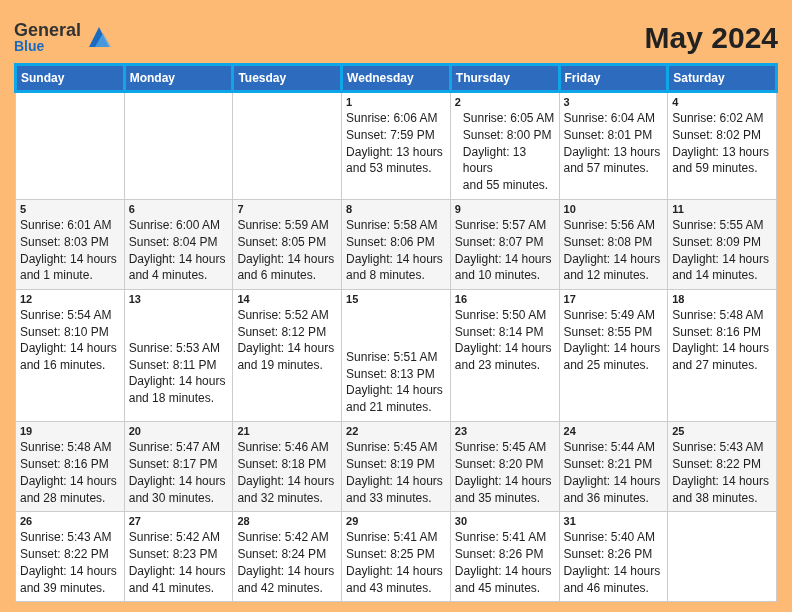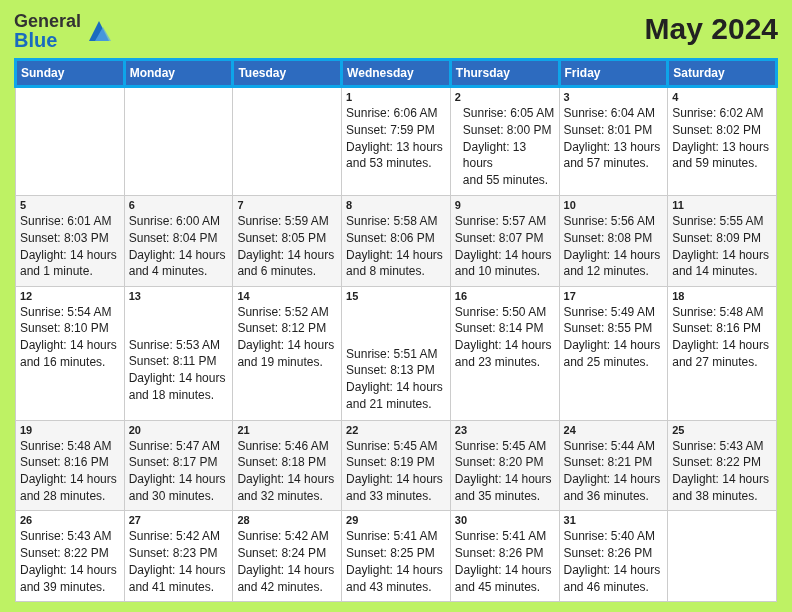--- a/index.html
+++ b/index.html
@@ -6,24 +6,24 @@
     body {
       font-family: Arial, sans-serif;
       background: #fff;
       width: 792px;
       height: 612px;
       overflow: hidden;
     }
     .page {
       width: 792px;
       height: 612px;
-      background: #bef264;
+      background: #fdba74;
       display: flex;
       flex-direction: column;
-      padding: 12px 14px 10px 14px;
+      padding: 21px 14px 10px 14px;
     }
     .header {
       display: flex;
       justify-content: space-between;
       align-items: flex-start;
       margin-bottom: 8px;
     }
     .logo {
       display: flex;
       align-items: center;
@@ -32,21 +32,21 @@
       display: flex;
       flex-direction: column;
       line-height: 1;
     }
     .logo-general {
       font-size: 18px;
       font-weight: bold;
       color: #333;
     }
     .logo-blue {
-      font-size: 20px;
+      font-size: 14px;
       font-weight: bold;
       color: #1a6bbf;
     }
     .logo-icon {
       width: 28px;
       height: 28px;
       margin-left: 4px;
     }
     .title-block {
       text-align: right;

